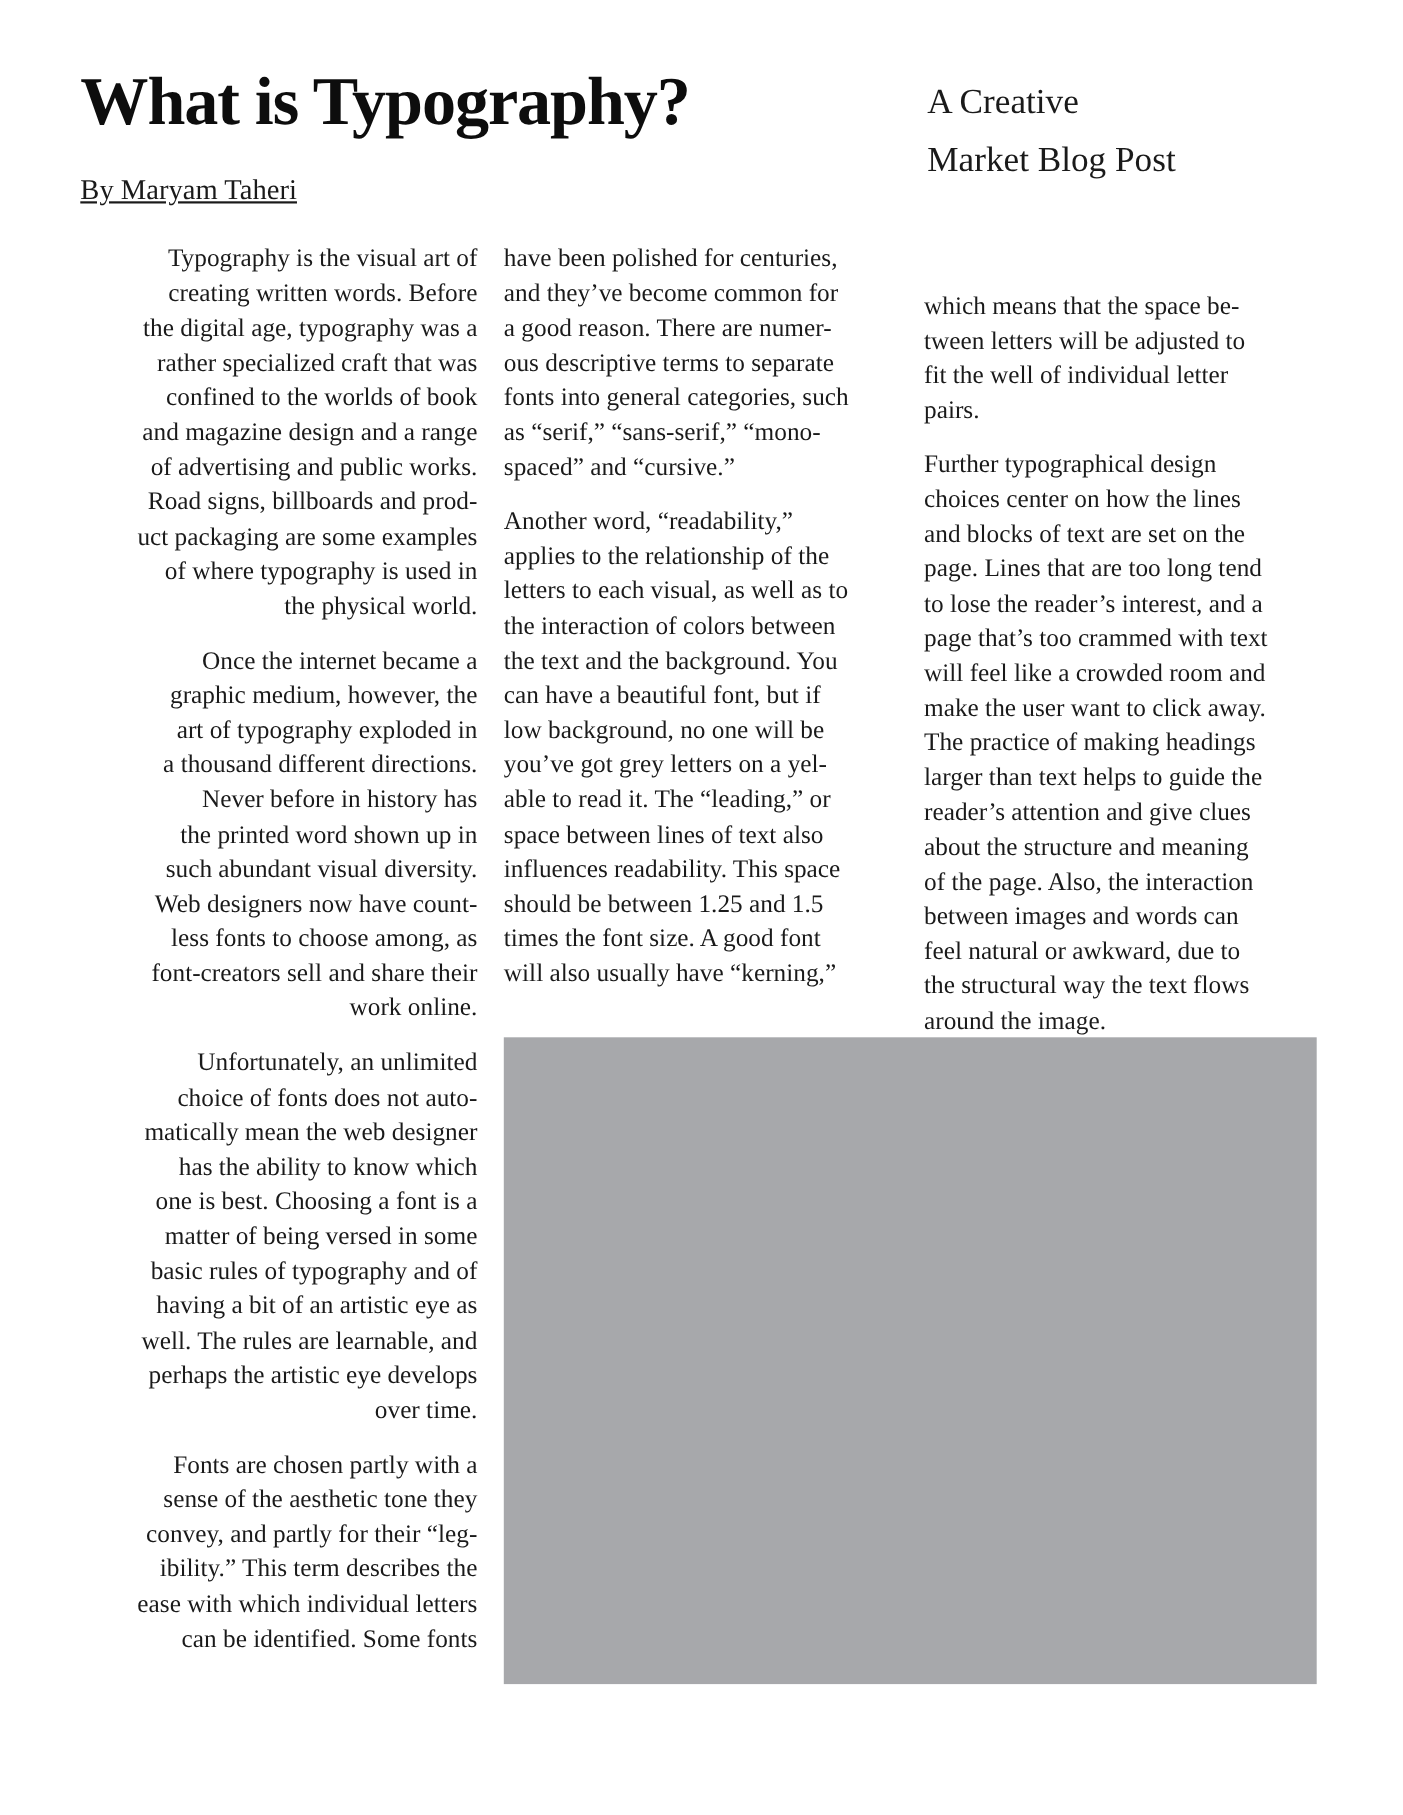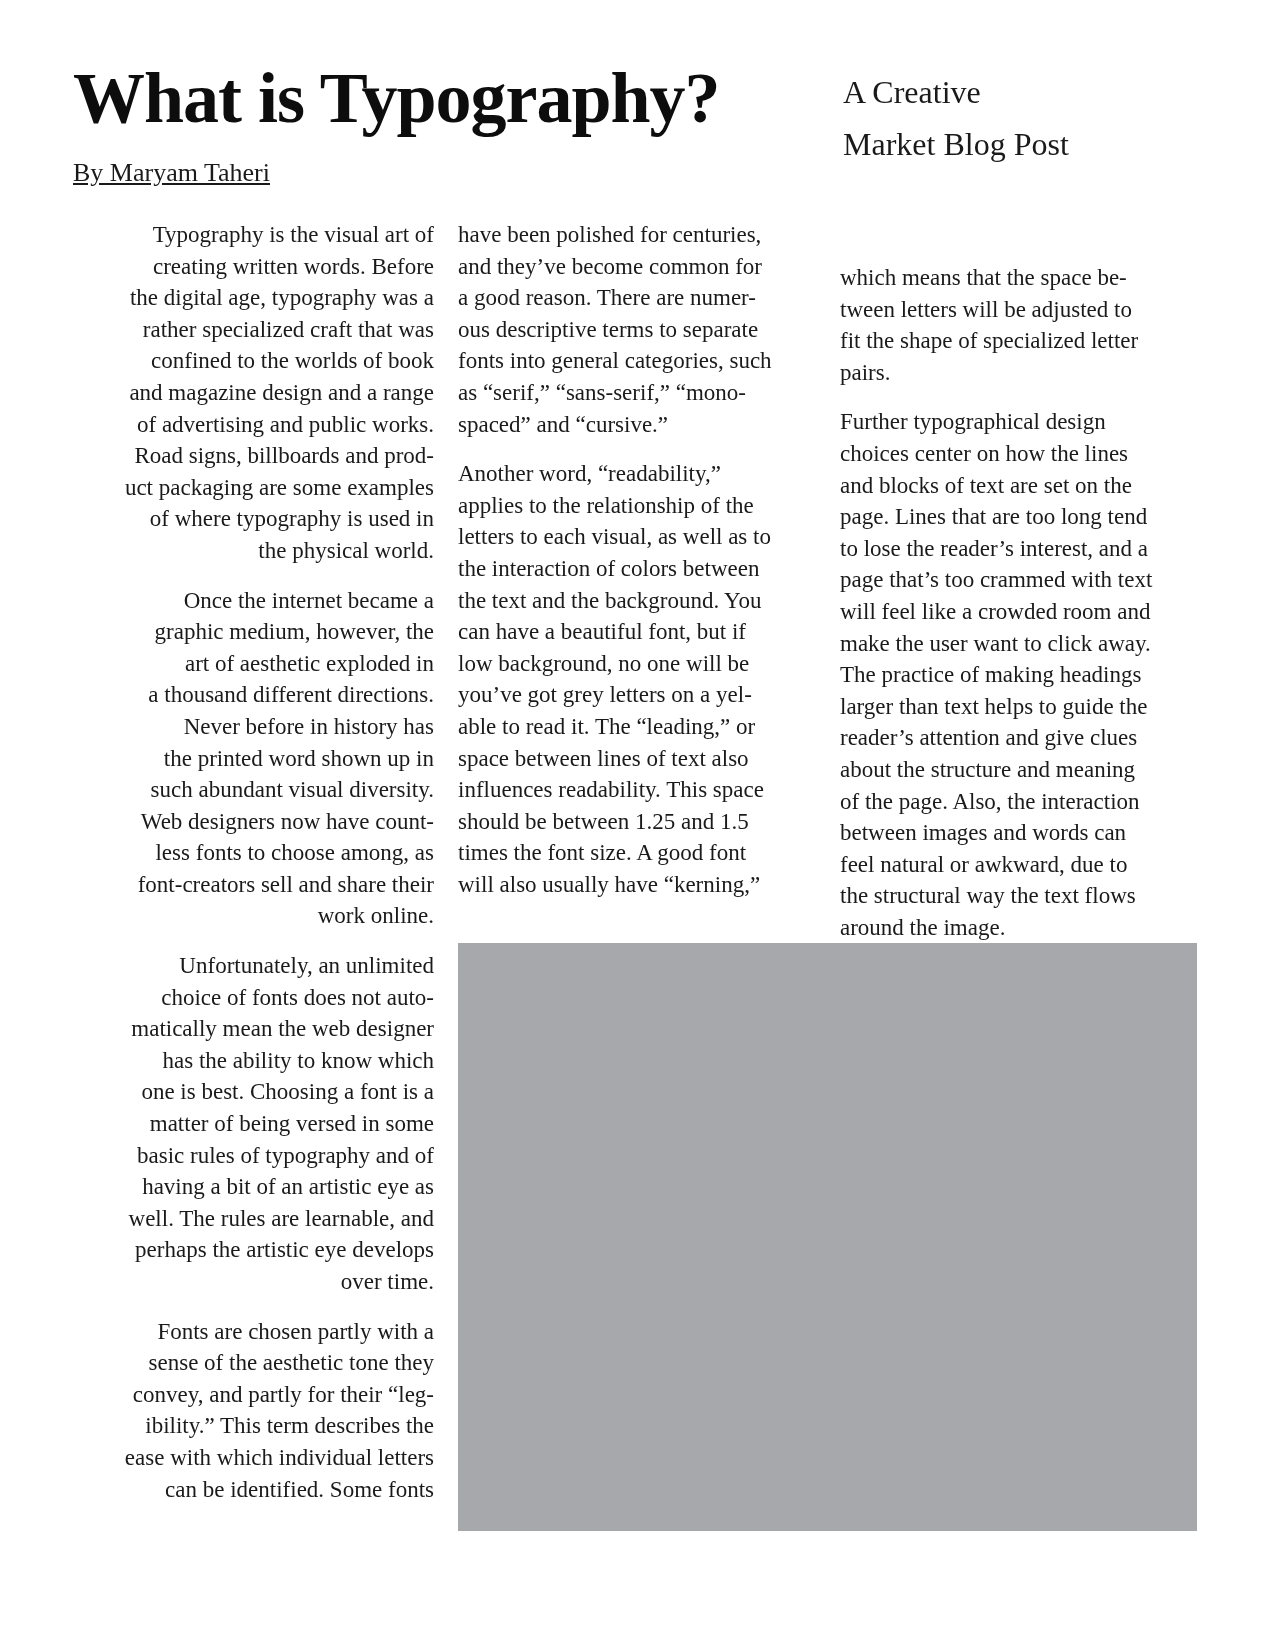--- a/index.html
+++ b/index.html
@@ -18,21 +18,21 @@
     .page {
       position: absolute;
       left: 0; top: 0;
       width: 1275px; height: 1650px;
     }
     .title {
       position: absolute;
       left: 73px;
       top: 62px;
       margin: 0;
-      font-size: 72px;
+      font-size: 62px;
       font-weight: bold;
       line-height: 1;
       letter-spacing: -1px;
       color: #0d0d0d;
       white-space: nowrap;
     }
     .subtitle {
       position: absolute;
       left: 843px;
       top: 66px;
@@ -102,21 +102,21 @@
         <span class="line">and magazine design and a range</span>
         <span class="line">of advertising and public works.</span>
         <span class="line">Road signs, billboards and prod-</span>
         <span class="line">uct packaging are some examples</span>
         <span class="line">of where typography is used in</span>
         <span class="line">the physical world.</span>
       </p>
       <p class="para">
         <span class="line">Once the internet became a</span>
         <span class="line">graphic medium, however, the</span>
-        <span class="line">art of aesthetic exploded in</span>
+        <span class="line">art of typography exploded in</span>
         <span class="line">a thousand different directions.</span>
         <span class="line">Never before in history has</span>
         <span class="line">the printed word shown up in</span>
         <span class="line">such abundant visual diversity.</span>
         <span class="line">Web designers now have count-</span>
         <span class="line">less fonts to choose among, as</span>
         <span class="line">font-creators sell and share their</span>
         <span class="line">work online.</span>
       </p>
       <p class="para">
@@ -165,21 +165,21 @@
         <span class="line">influences readability. This space</span>
         <span class="line">should be between 1.25 and 1.5</span>
         <span class="line">times the font size. A good font</span>
         <span class="line">will also usually have “kerning,”</span>
       </p>
     </div>
   <div class="column col-3">
       <p class="para">
         <span class="line">which means that the space be-</span>
         <span class="line">tween letters will be adjusted to</span>
-        <span class="line">fit the shape of specialized letter</span>
+        <span class="line">fit the well of individual letter</span>
         <span class="line">pairs.</span>
       </p>
       <p class="para">
         <span class="line">Further typographical design</span>
         <span class="line">choices center on how the lines</span>
         <span class="line">and blocks of text are set on the</span>
         <span class="line">page. Lines that are too long tend</span>
         <span class="line">to lose the reader’s interest, and a</span>
         <span class="line">page that’s too crammed with text</span>
         <span class="line">will feel like a crowded room and</span>

